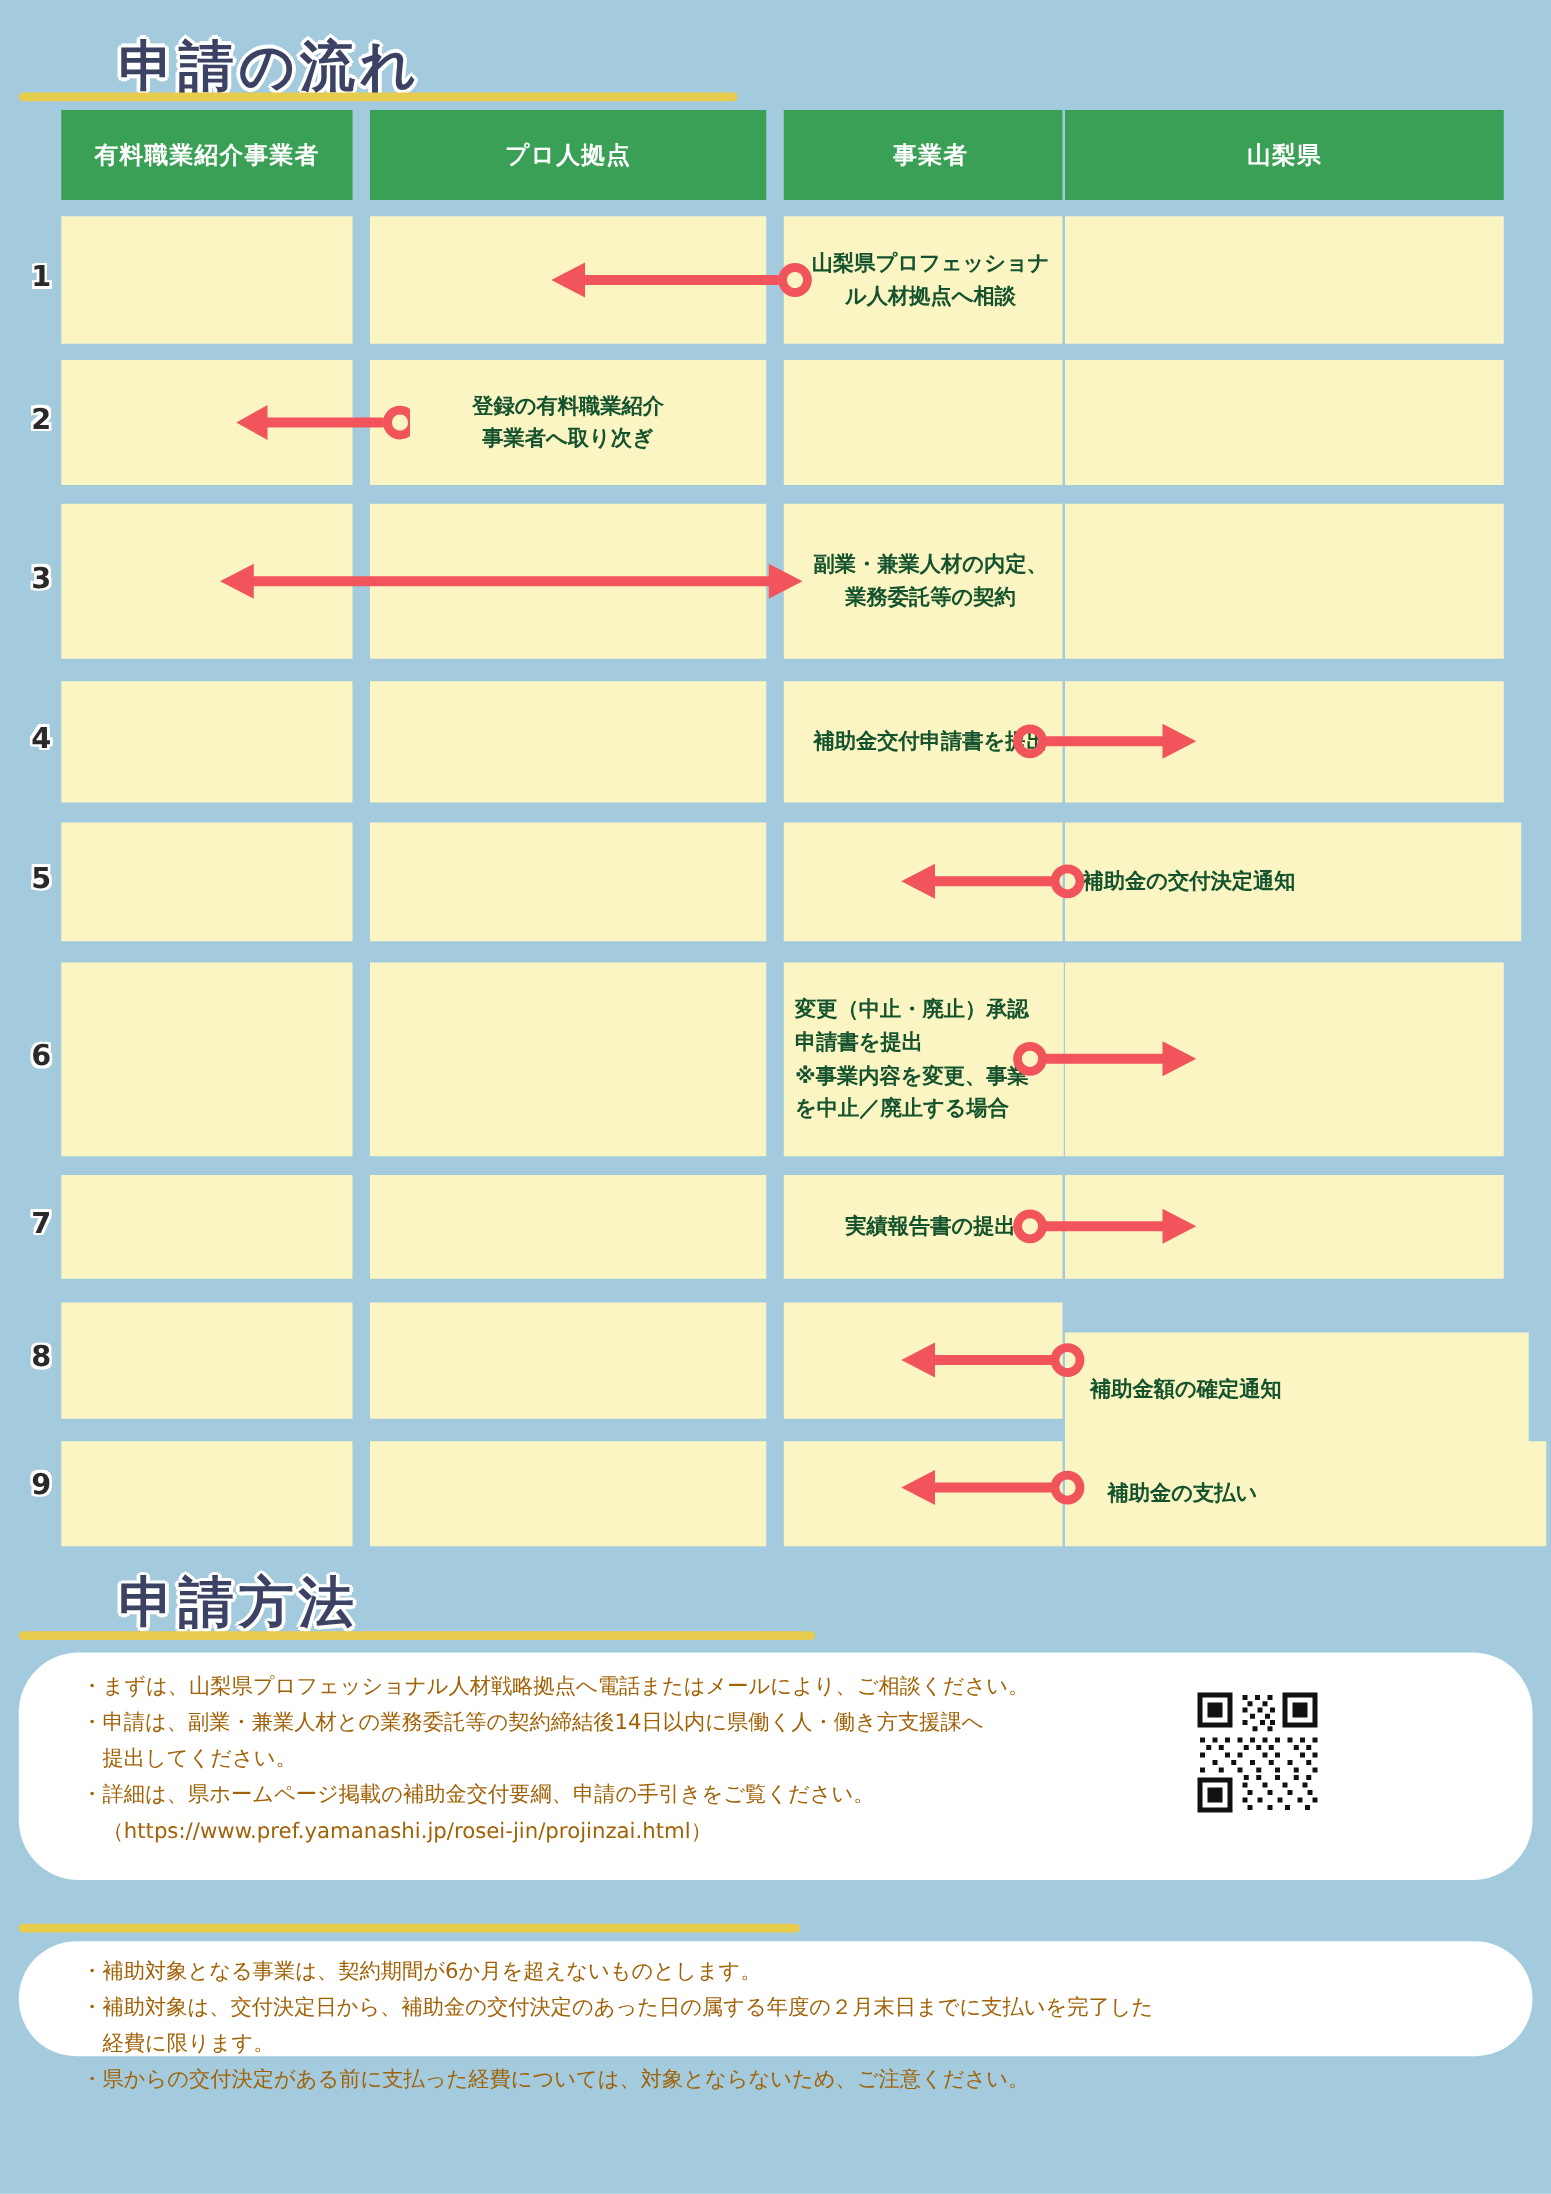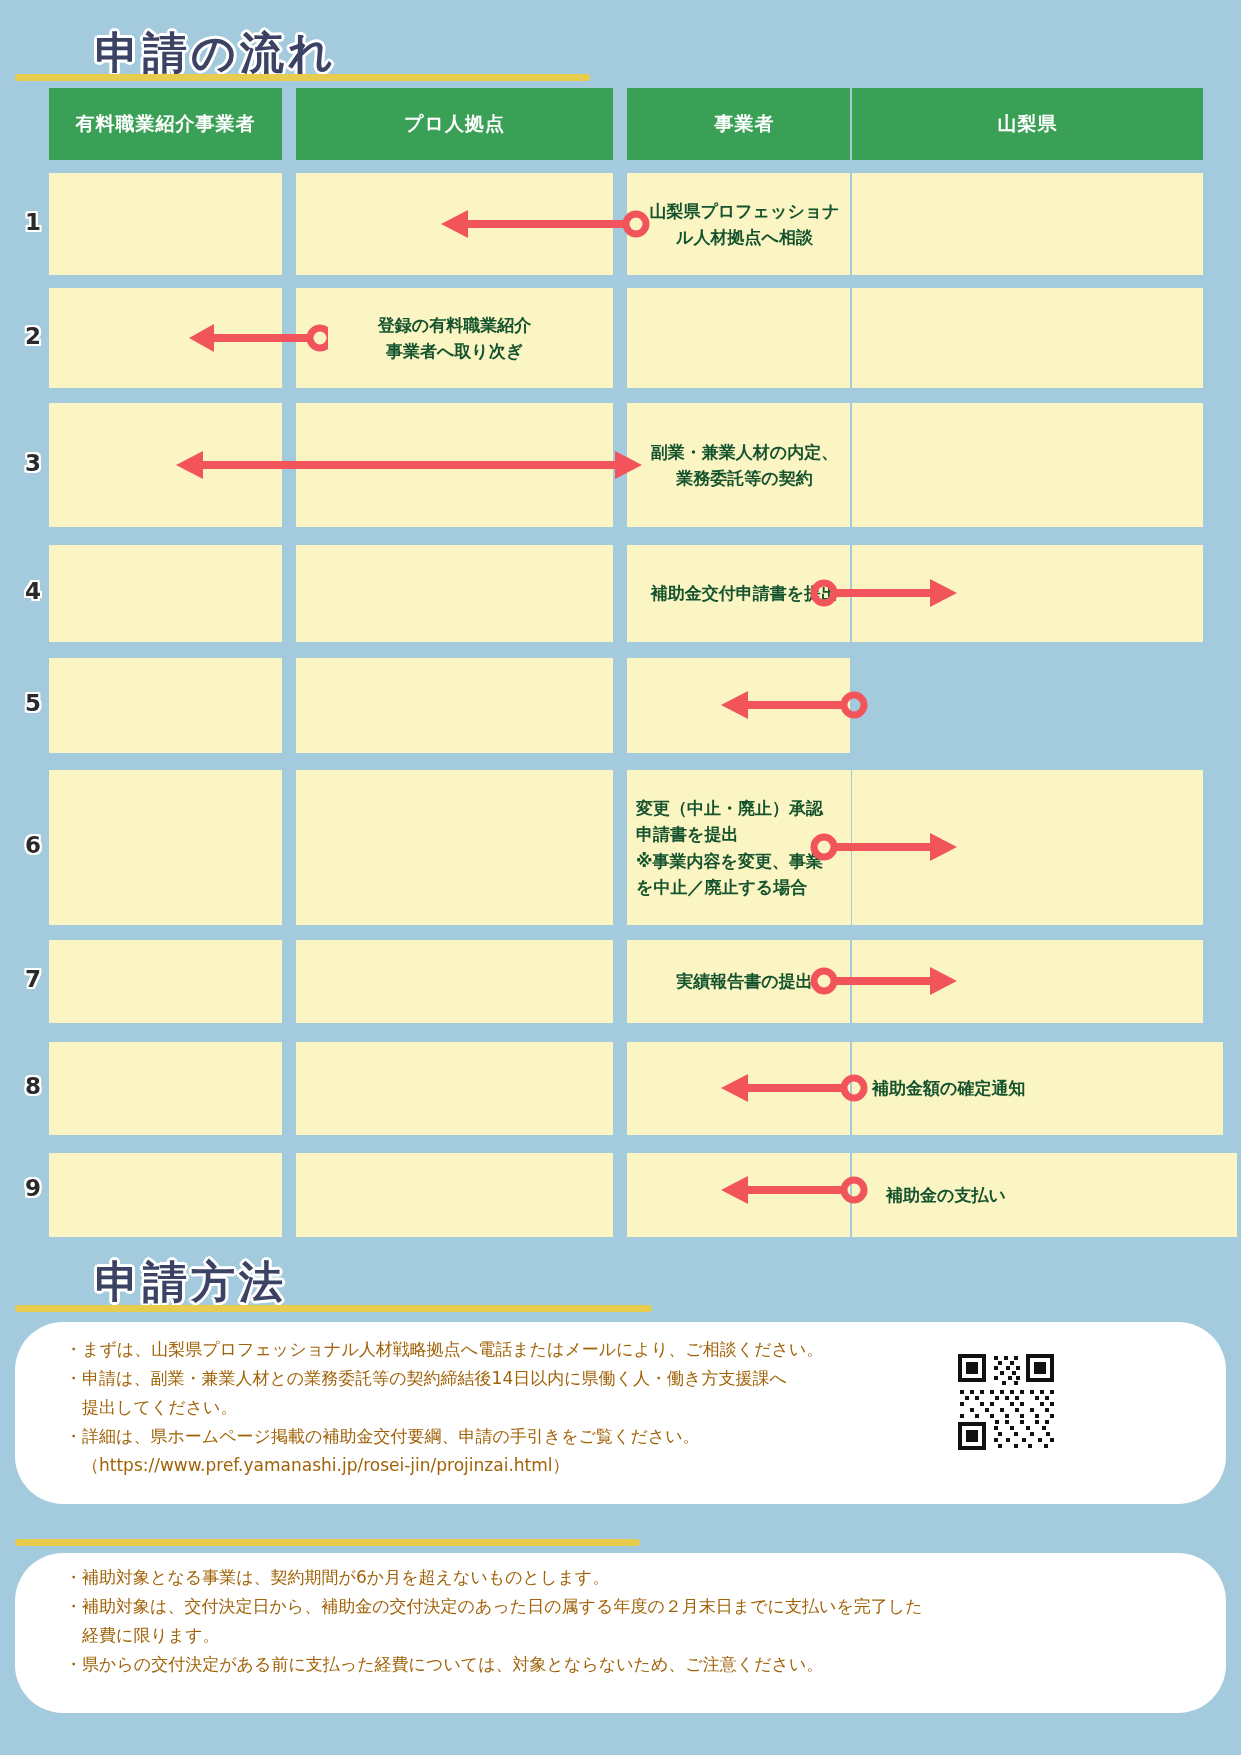--- a/index.html
+++ b/index.html
@@ -33,21 +33,21 @@
   .r8{top:1042px;height:93px;}
   .r9{top:1153px;height:84px;}
   .hdr{top:88px;height:72px;background:#3aa055;display:flex;align-items:center;justify-content:center;
        color:#fff;font-size:19px;font-weight:700;letter-spacing:1px;}
   .tcell{display:flex;align-items:center;justify-content:center;}
   .ctext{font-size:17px;font-weight:700;color:#14532d;line-height:1.55;text-align:center;white-space:pre-line;}
   .left-align{justify-content:flex-start;}
   .ctext.la{text-align:left;}
   .pad6{padding-left:9px;padding-right:4px;}
   .pl14{padding-left:14px;}
-  .pl20{padding-left:20px;}
+  .pl20{padding-left:20px;margin-top:24px;}
   .pl34{padding-left:34px;}
   .stepnum{position:absolute;left:16px;width:34px;text-align:center;font-size:23px;font-weight:700;color:#2a2a2a;
     text-shadow:-2px -2px 0 #fff,2px -2px 0 #fff,-2px 2px 0 #fff,2px 2px 0 #fff,0 -2px 0 #fff,0 2px 0 #fff,-2px 0 0 #fff,2px 0 0 #fff;}
   .arrow{position:absolute;}
 
   
   .wbox{position:absolute;left:15px;width:1211px;background:#ffffff;border-radius:48px;}
   .wbox-text{position:absolute;left:50px;font-size:17px;font-weight:500;color:#a16207;line-height:29px;white-space:pre-line;}
 
   
@@ -143,20 +143,23 @@
   <div class="cell c4 r4"></div>
   <svg class="arrow" style="left:810px;top:576px;" width="160" height="34">
     <circle cx="14" cy="17" r="10" fill="none" stroke="#f2545c" stroke-width="7"></circle>
     <rect x="26" y="13" width="96" height="8" fill="#f2545c"></rect>
     <polygon points="120,3 147,17 120,31" fill="#f2545c"></polygon>
   </svg>
 
   <div class="cell c1 r5"></div>
   <div class="cell c2 r5"></div>
   <div class="cell c3 r5"></div>
+  <div class="cell c4 r5 tcell left-align pl14">
+    <span class="ctext la">補助金の交付決定通知</span>
+  </div>
   <svg class="arrow" style="left:708px;top:688px;" width="160" height="34">
     <circle cx="146" cy="17" r="10" fill="none" stroke="#f2545c" stroke-width="7"></circle>
     <rect x="38" y="13" width="96" height="8" fill="#f2545c"></rect>
     <polygon points="40,3 13,17 40,31" fill="#f2545c"></polygon>
   </svg>
 
   <div class="cell c1 r6"></div>
   <div class="cell c2 r6"></div>
   <div class="cell c3 r6 tcell left-align pad6">
     <span class="ctext la">変更（中止・廃止）承認
@@ -217,21 +220,21 @@
 　（https://www.pref.yamanashi.jp/rosei-jin/projinzai.html）</div>
     <div class="qr" style="left:943px;top:32px;">
       <div class="fp tl"></div>
       <div class="fp tr"></div>
       <div class="fp bl"></div>
       <div class="qr-dots"></div>
     </div>
   </div>
 
   <div class="underline" style="top:1539px;width:625px;"></div>
-  <div class="wbox" style="top:1553px;height:160px;">
+  <div class="wbox" style="top:1553px;height:92px;">
     <div class="wbox-text" style="top:10px;width:1120px;">・補助対象となる事業は、契約期間が6か月を超えないものとします。
 ・補助対象は、交付決定日から、補助金の交付決定のあった日の属する年度の２月末日までに支払いを完了した
 　経費に限ります。
 ・県からの交付決定がある前に支払った経費については、対象とならないため、ご注意ください。</div>
   </div>
 
 
 </div>
 
 </body></html>

